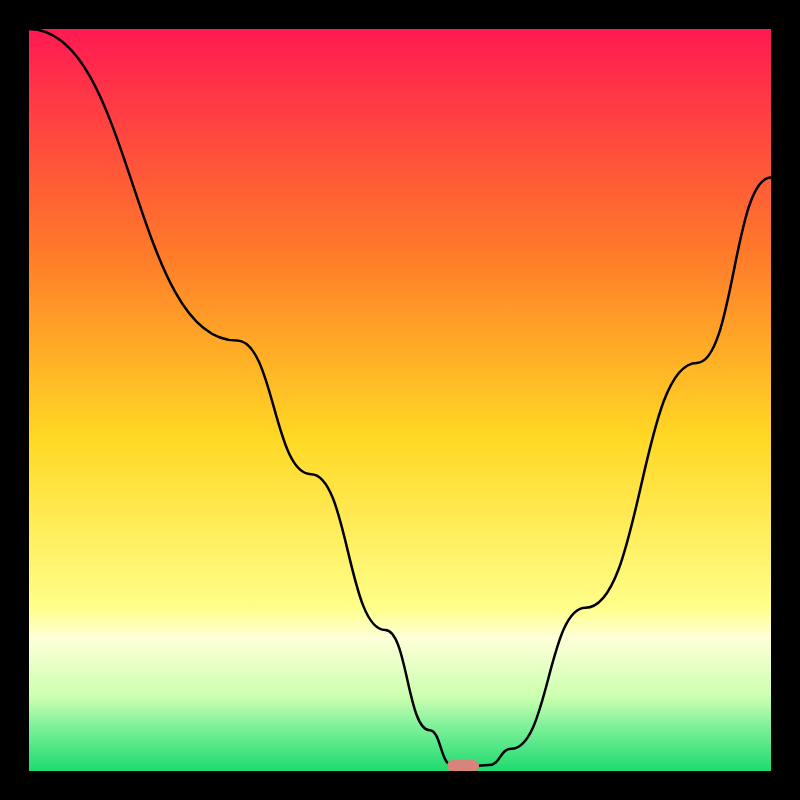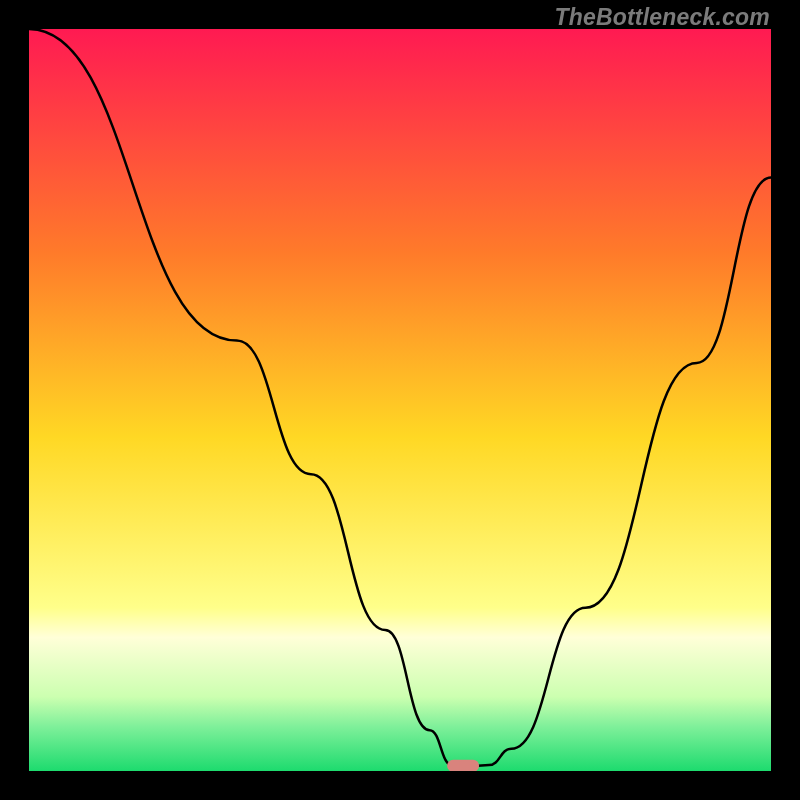--- a/index.html
+++ b/index.html
@@ -5,21 +5,20 @@
 html,body{margin:0;padding:0;width:800px;height:800px;background:#000;overflow:hidden}
 .wrap{position:relative;width:800px;height:800px;background:#000}
 .plot{position:absolute;left:29px;top:29px;width:742px;height:742px}
 .wm{position:absolute;top:4px;right:30px;font:italic 600 23px Arial,Helvetica,sans-serif;color:#7b7b7b;letter-spacing:.2px}
 svg{display:block}
 </style>
 </head>
 <body>
 
 <div class="wrap">
-  <div class="wm">TheBottleneck.com</div>
   <div class="plot">
     <svg width="742" height="742" viewBox="0 0 742 742">
       <defs>
         <linearGradient id="bg" x1="0" y1="0" x2="0" y2="1">
           <stop offset="0" stop-color="#ff1a52"></stop>
           <stop offset="0.30" stop-color="#ff7a2a"></stop>
           <stop offset="0.55" stop-color="#ffd824"></stop>
           <stop offset="0.78" stop-color="#ffff8a"></stop>
           <stop offset="0.82" stop-color="#ffffd8"></stop>
           <stop offset="0.90" stop-color="#ccffb0"></stop>

